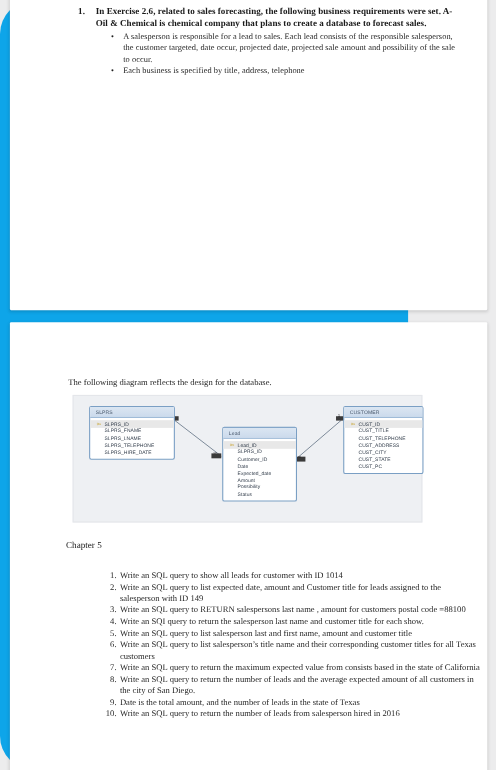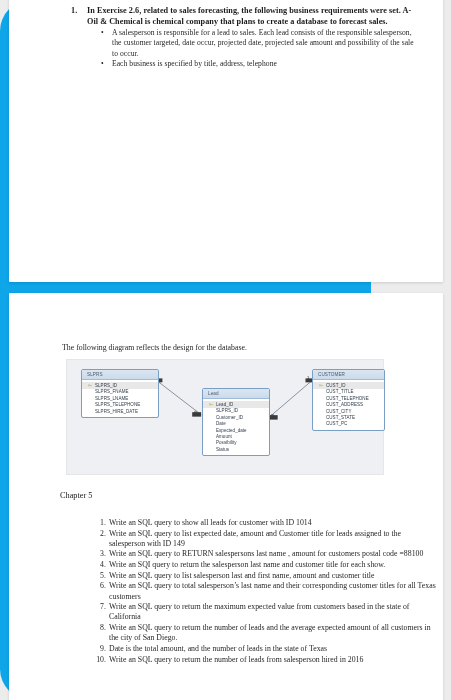--- a/index.html
+++ b/index.html
@@ -276,22 +276,22 @@
       </div>
 
       <div class="chapter-title">Chapter 5</div>
 
       <ol class="q-list">
         <li>Write an SQL query to show all leads for customer with ID 1014</li>
         <li>Write an SQL query to list expected date, amount  and Customer title for leads assigned to the salesperson with ID 149</li>
         <li>Write an SQL query to RETURN salespersons last name , amount  for customers postal code =88100</li>
         <li>Write an SQI query to return the salesperson last name  and customer title for each show.</li>
         <li>Write an SQL query to list salesperson last and first name, amount and customer title</li>
-        <li>Write an SQL query to total  salesperson’s last name  and their corresponding customer titles  for all Texas customers</li>
-        <li>Write an SQL query to return the maximum expected value from customers based in the state of California</li>
+        <li>Write an SQL query to list  salesperson’s title name  and their corresponding customer titles  for all Texas customers</li>
+        <li>Write an SQL query to return the maximum expected value from consists based in the state of California</li>
         <li>Write an SQL query to return the number of leads and the average expected amount of all customers in the city of San Diego.</li>
         <li>Date is the total amount, and the number of  leads in the state of Texas</li>
         <li>Write an SQL query to return the number of leads from salesperson hired in 2016</li>
       </ol>
 
     </div>
   </div>
 
 </div>
 

